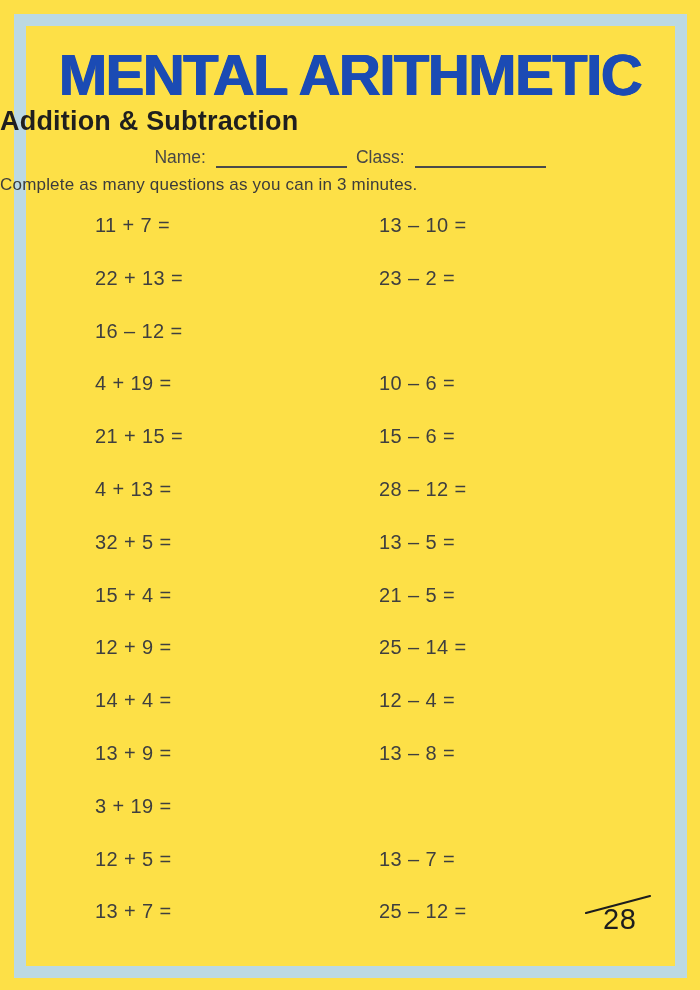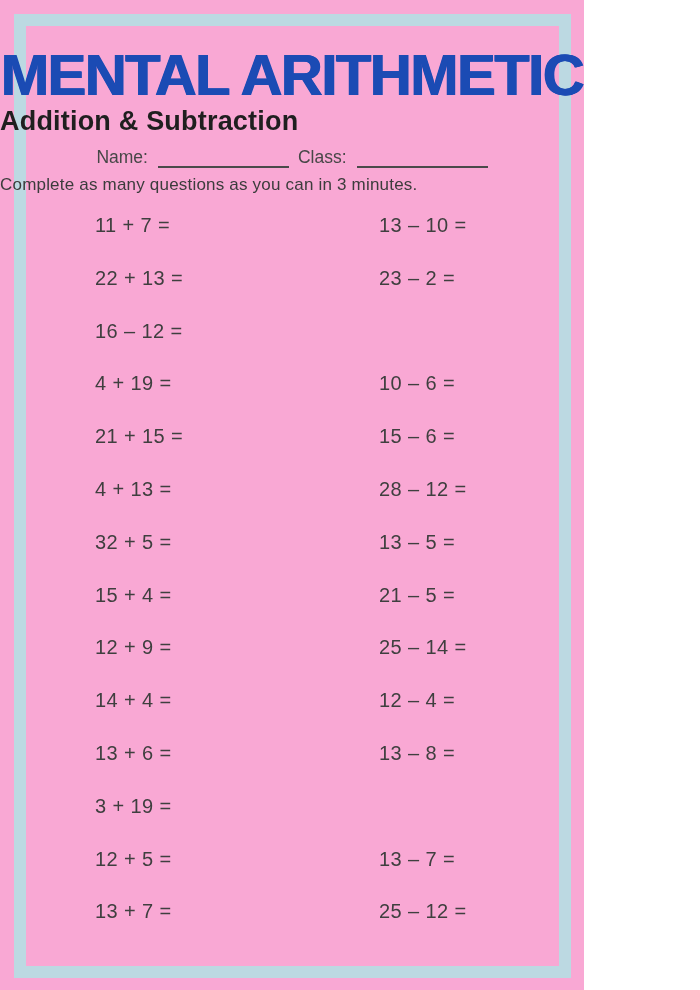--- a/index.html
+++ b/index.html
@@ -2,23 +2,23 @@
 <html style="--title-blue: #1b4bb4; --border-blue: #bcd9e2; --text-dark: #3f3f3f;"><head>
 <meta charset="utf-8">
 <style>
   html, body {
     margin: 0;
     padding: 0;
     background: #ffffff;
   }
   .page {
     position: relative;
-    width: 584px;
+    width: 700px;
     height: 990px;
-    background: #f9a8d4;
+    background: #fde047;
     font-family: "Liberation Sans", "DejaVu Sans", sans-serif;
     overflow: hidden;
   }
   .frame {
     position: absolute;
     top: 14px;
     left: 14px;
     right: 13px;
     bottom: 12px;
     border: 12px solid var(--border-blue, #bcd9e2);
@@ -116,21 +116,20 @@
   }
   .page-number .num {
     position: absolute;
     left: 19px;
     top: 13px;
     font-size: 29px;
     line-height: 1;
     font-weight: 500;
     color: #1d1d1d;
     letter-spacing: 0.5px;
-    margin-top: 36px;
   }
 </style>
 </head>
 <body>
 
 <div class="page">
 
   <div class="frame"></div>
 
   <div class="title">MENTAL ARITHMETIC</div>
@@ -180,21 +179,21 @@
     </div>
     <div class="prow">
       <span class="prob">12 + 9 =</span>
       <span class="prob">25 – 14 =</span>
     </div>
     <div class="prow">
       <span class="prob">14 + 4 =</span>
       <span class="prob">12 – 4 =</span>
     </div>
     <div class="prow">
-      <span class="prob">13 + 6 =</span>
+      <span class="prob">13 + 9 =</span>
       <span class="prob">13 – 8 =</span>
     </div>
     <div class="prow">
       <span class="prob">3 + 19 =</span>
     </div>
     <div class="prow">
       <span class="prob">12 + 5 =</span>
       <span class="prob">13 – 7 =</span>
     </div>
     <div class="prow">

